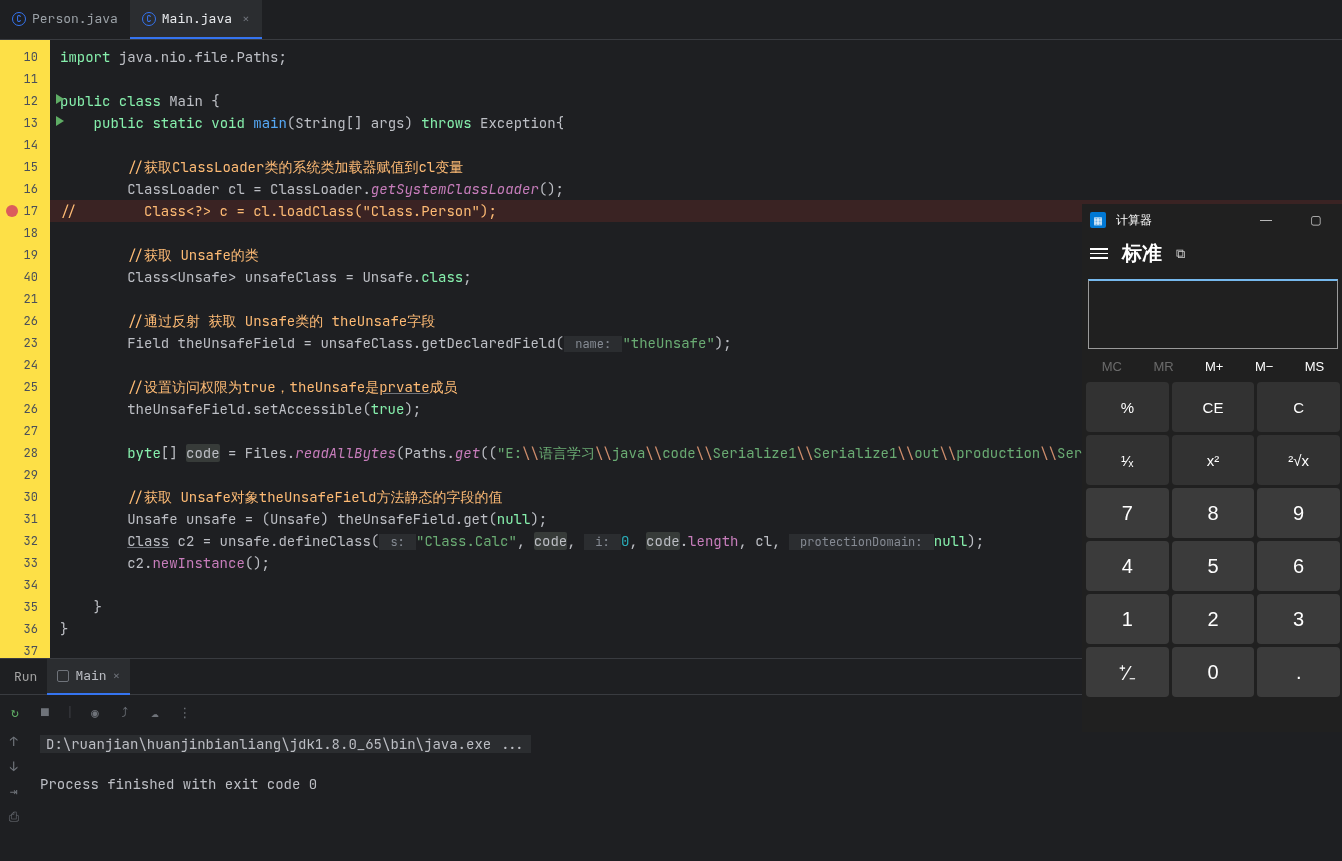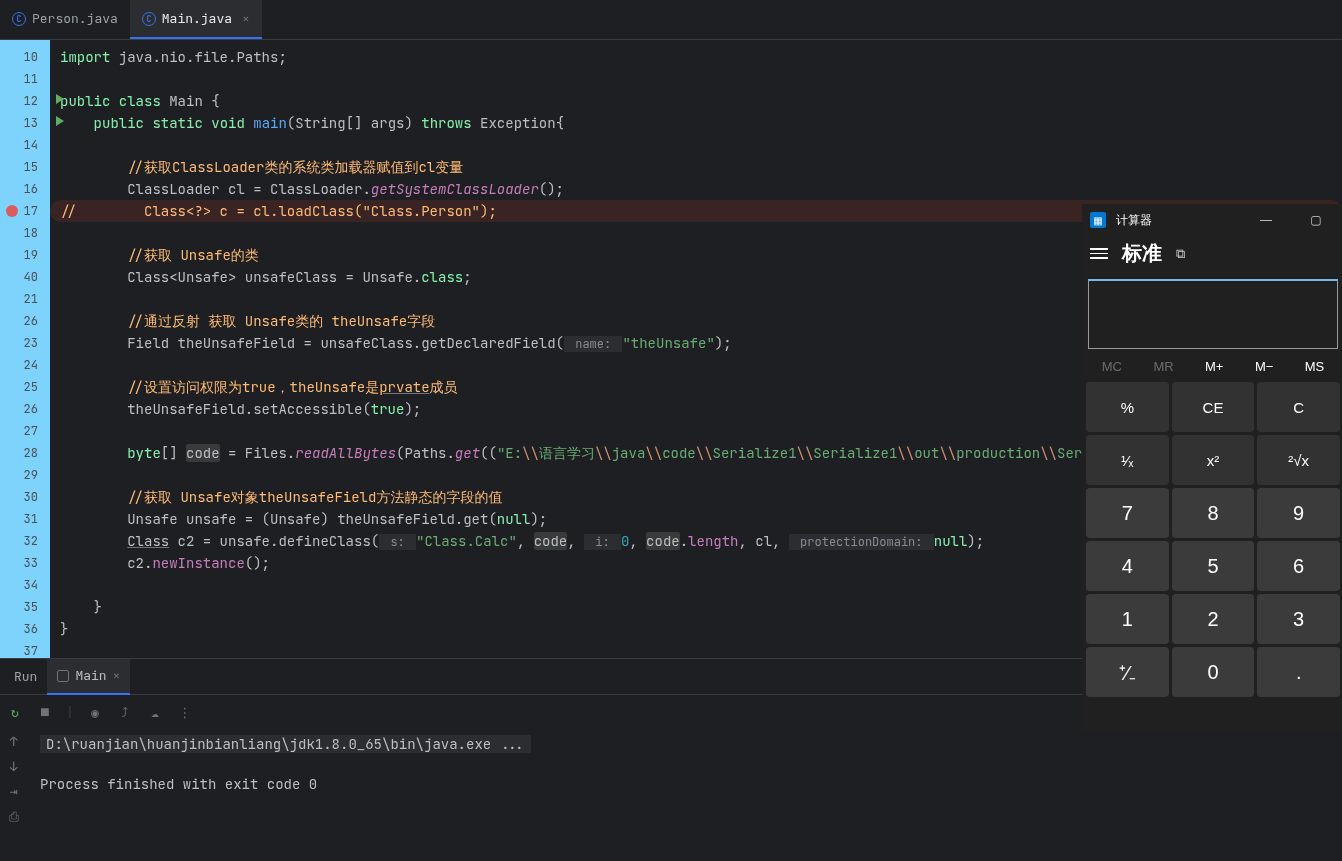--- a/index.html
+++ b/index.html
@@ -41,21 +41,21 @@
   font-size: 8px; color: #3574f0; font-weight: bold;
 }
 .tab-close { color: #6f737a; margin-left: 4px; }
 .editor {
   display: flex;
   height: 618px;
   background: #1e1f22;
 }
 .gutter {
   width: 50px;
-  background: #7dd3fc;
+  background: #fde047;
   padding-top: 6px;
   position: relative;
 }
 .line-no {
   height: 22px;
   line-height: 22px;
   text-align: right;
   padding-right: 12px;
   color: #4b5059;
   font-size: 12px;
@@ -83,21 +83,21 @@
   padding-top: 6px;
   font-size: 14px;
   overflow: hidden;
 }
 .code-line {
   height: 22px;
   line-height: 22px;
   padding-left: 10px;
   white-space: pre;
 }
-.code-line.bp-line { background: #3a2323; border-radius: 11px; }
+.code-line.bp-line { background: #3a2323; }
 .kw { color: #86efac; }
 .str { color: #6aab73; }
 .cmt { color: #fdba74; }
 .num { color: #2aacb8; }
 .fn-call { color: #c77dbb; font-style: italic; }
 .escp { color: #cf8e6d; }
 .hint { background: #2b2d30; color: #858a93; padding: 0 4px; border-radius: 0; font-size: 12px; }
 .hl-var { background: #373b39; border-radius: 2px; }
 .underline { text-decoration: underline; text-decoration-color: #6f737a; }
 .run-panel {

